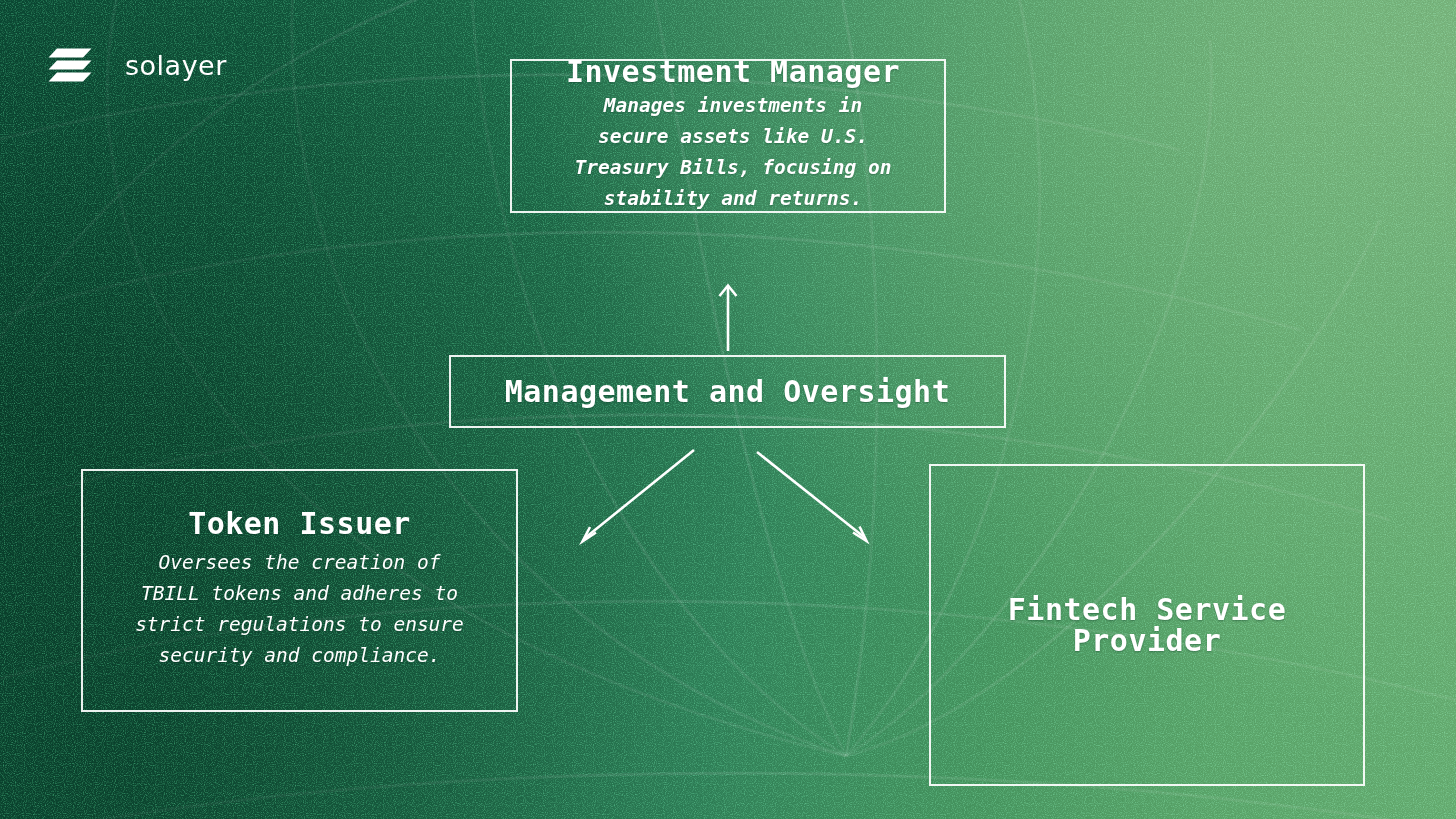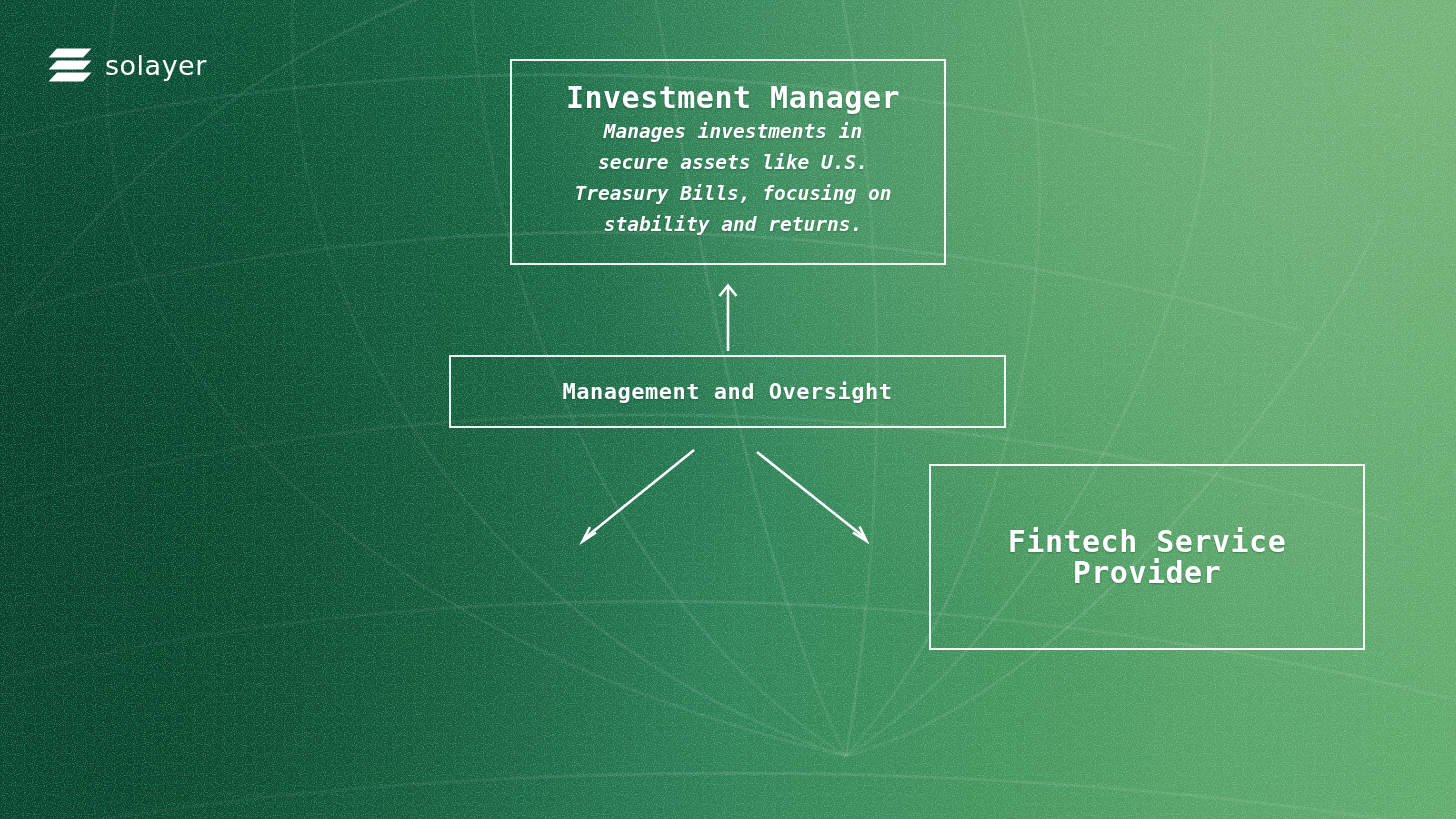--- a/index.html
+++ b/index.html
@@ -67,20 +67,21 @@
   }
   .logo-mark { display: block; }
   .logo-word {
     color: #ffffff;
     font-family: "DejaVu Sans", sans-serif;
     font-size: 27px;
     font-weight: 400;
     letter-spacing: 0.5px;
     line-height: 1;
     white-space: nowrap;
+    margin-left: 20px;
   }
 
   
   .node {
     position: absolute;
     box-sizing: border-box;
     border: 2px solid rgba(255,255,255,0.92);
     display: flex;
     flex-direction: column;
     justify-content: center;
@@ -104,39 +105,39 @@
     font-size: 19.5px;
     line-height: 1.58;
     letter-spacing: 0px;
     white-space: pre-line;
     margin-top: 6px;
     text-shadow: 0 1px 2px rgba(0,40,25,0.3);
   }
 
   
   #node-investment-manager {
-    left: 510px; top: 59px; width: 436px; height: 206px; padding-left: 20px;
+    left: 510px; top: 59px; width: 436px; height: 154px; padding-left: 20px;
   }
   #node-investment-manager .node-title { font-size: 30px; }
   #node-investment-manager .node-desc { margin-top: 4px; font-weight: bold; }
 
   #node-management-oversight {
     left: 449px; top: 355px; width: 557px; height: 73px;
     justify-content: center;
   }
-  #node-management-oversight .node-title { font-size: 22px; }
+  #node-management-oversight .node-title { font-size: 30px; }
 
   #node-token-issuer {
     left: 81px; top: 469px; width: 437px; height: 243px;
   }
   #node-token-issuer .node-title { font-size: 30px; }
   #node-token-issuer .node-desc { margin-top: 9px; }
 
   #node-fintech-provider {
-    left: 929px; top: 464px; width: 436px; height: 186px;
+    left: 929px; top: 464px; width: 436px; height: 322px;
   }
   #node-fintech-provider .node-title { font-size: 30px; line-height: 1.05; }
   #node-fintech-provider .node-desc { margin-top: 8px; }
 
   
   .arrows {
     position: absolute;
     inset: 0;
     pointer-events: none;
   }
@@ -241,19 +242,26 @@
     <div class="node-desc">Manages investments in
 secure assets like U.S.
 Treasury Bills, focusing on
 stability and returns.</div>
   </div>
 
   <div class="node" id="node-management-oversight">
     <div class="node-title">Management and Oversight</div>
   </div>
 
+  <div class="node" id="node-token-issuer">
+    <div class="node-title">Token Issuer</div>
+    <div class="node-desc">Oversees the creation of
+TBILL tokens and adheres to
+strict regulations to ensure
+security and compliance.</div>
+  </div>
 
   <div class="node" id="node-fintech-provider">
     <div class="node-title">Fintech Service
 Provider</div>
   </div>
 
 </div>
 
 </body></html>

